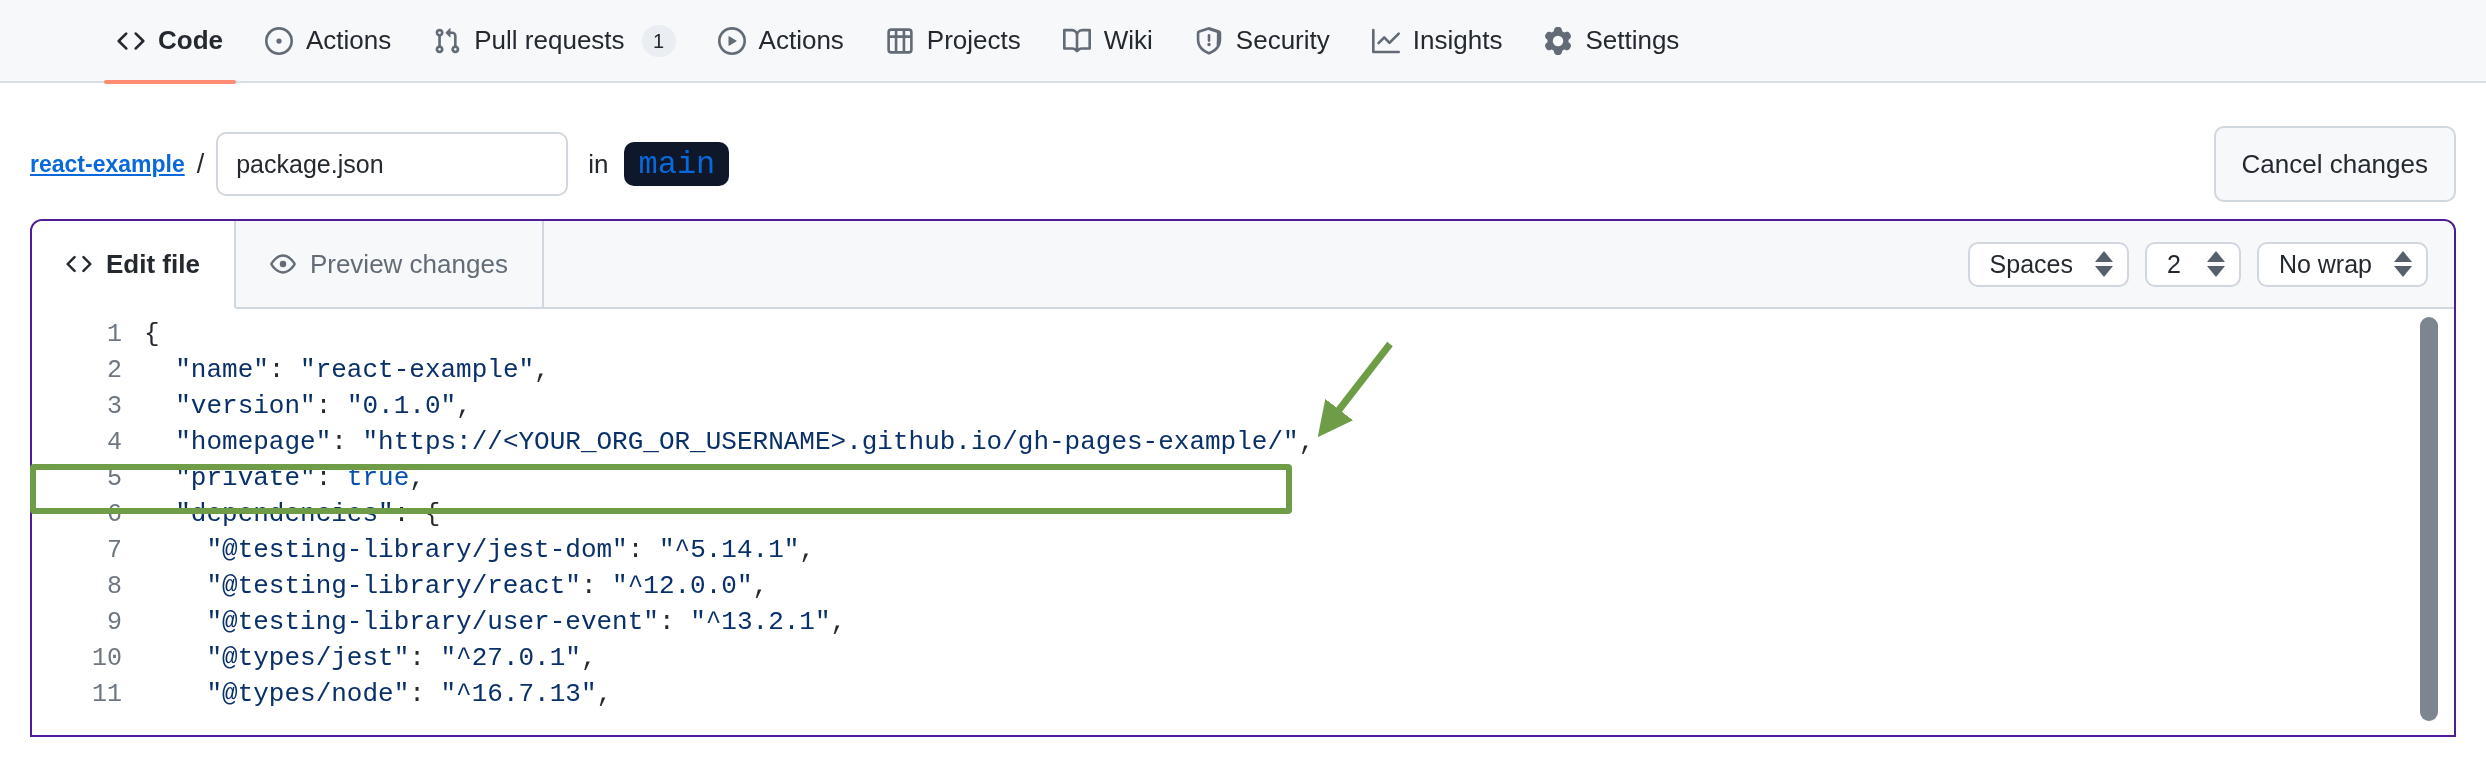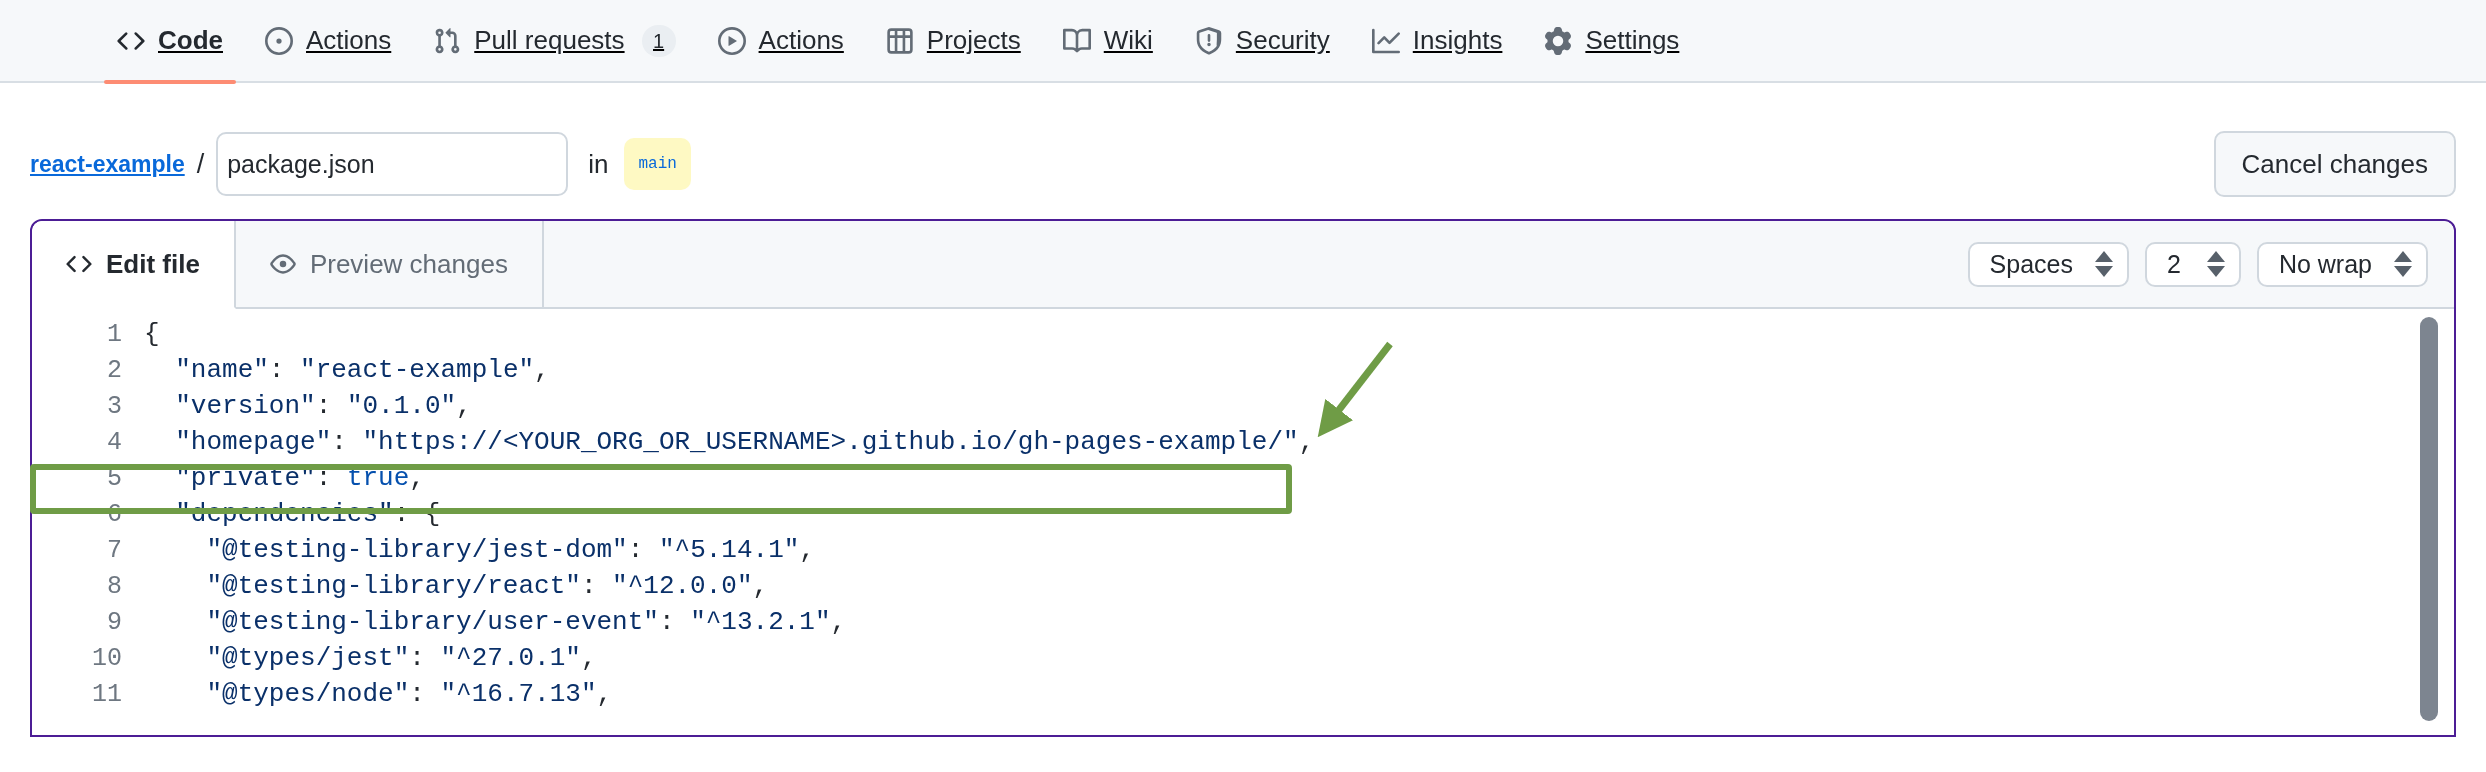--- a/index.html
+++ b/index.html
@@ -14,21 +14,20 @@
 
   
   .repo-nav {
     position: relative;
     height: 83px;
     background: #f6f8fa;
     border-bottom: 2px solid #d8dee4;
     display: flex;
     align-items: center;
     padding-left: 96px;
-    text-decoration: underline;
   }
   .nav-tab {
     display: flex;
     align-items: center;
     gap: 13px;
     padding: 0 21px;
     height: 83px;
     font-size: 26px;
     color: #24292f;
     position: relative;
@@ -85,48 +84,48 @@
     text-decoration: underline;
   }
   .path-slash {
     font-size: 27px;
     color: #24292f;
     margin: 0 12px;
   }
   .filename-input {
     width: 352px;
     height: 64px;
-    padding: 0 9px;
+    padding: 0 18px;
     font-size: 25px;
     font-family: "Liberation Sans", sans-serif;
     color: #24292f;
     background: #ffffff;
     border: 2px solid #d0d7de;
     border-radius: 10px;
     outline: none;
   }
   .in-word {
     font-size: 26px;
     color: #24292f;
     margin: 0 16px 0 20px;
   }
   .branch-badge {
     display: inline-flex;
     align-items: center;
-    height: 52px;
+    height: 44px;
     padding: 0 14px;
     border-radius: 10px;
-    background: #fef9c3;
+    background: #0f172a;
     color: #0969da;
     font-family: "Liberation Mono", monospace;
-    font-size: 16px;
+    font-size: 32px;
   }
   .path-spacer { flex: 1 1 auto; }
   .cancel-btn {
-    height: 66px;
+    height: 76px;
     padding: 0 26px;
     font-size: 26px;
     font-family: "Liberation Sans", sans-serif;
     color: #24292f;
     background: #f6f8fa;
     border: 2px solid #d0d7de;
     border-radius: 10px;
     cursor: pointer;
     white-space: nowrap;
   }

